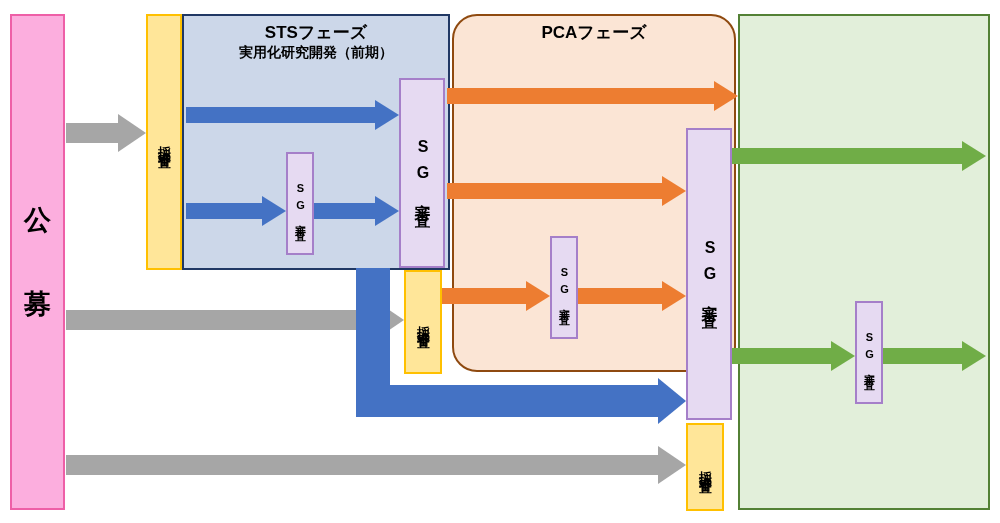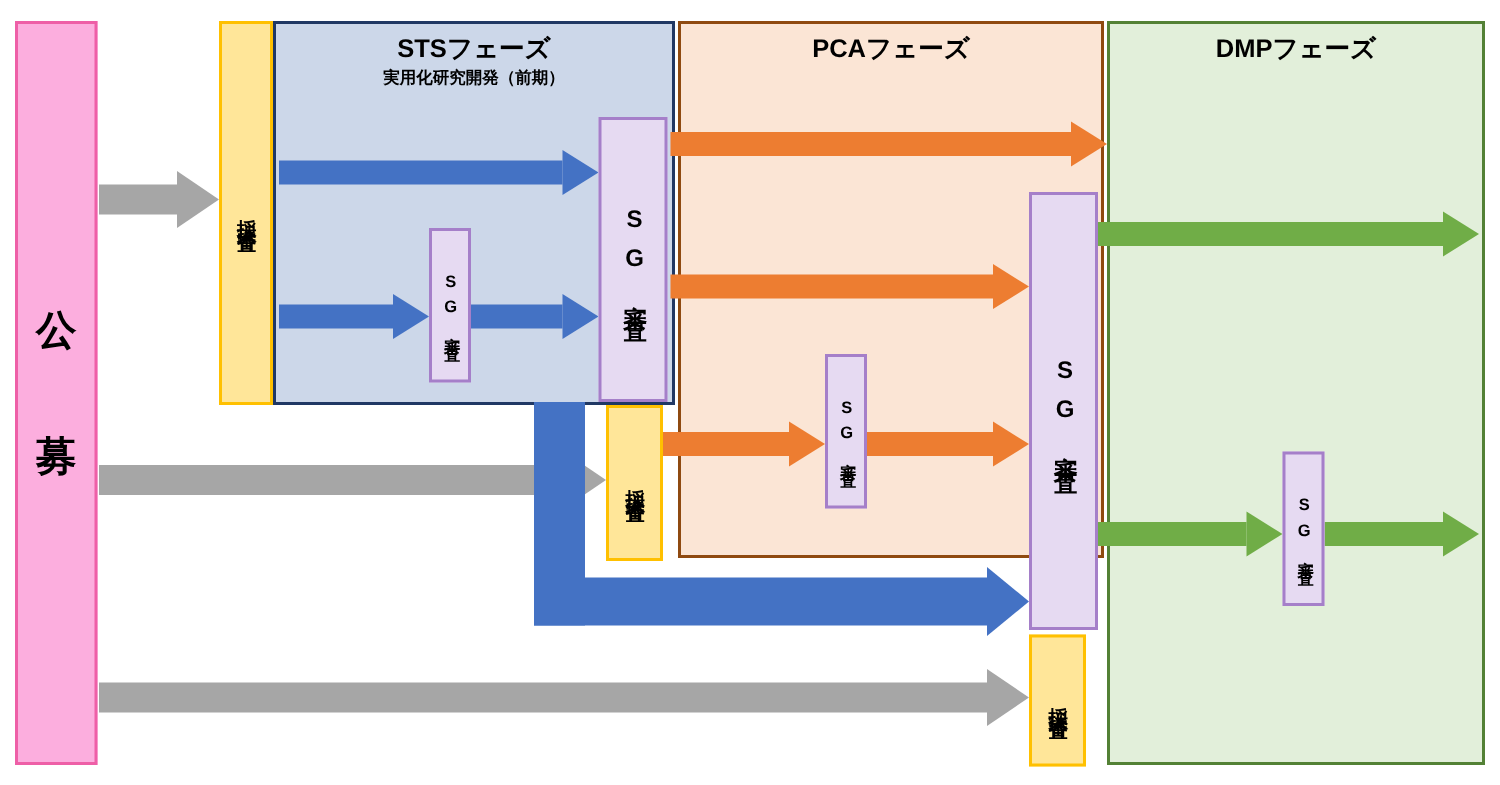--- a/index.html
+++ b/index.html
@@ -4,24 +4,24 @@
 <style>
   * { margin:0; padding:0; box-sizing:border-box; }
   body { background:#ffffff; font-family:"Liberation Sans","DejaVu Sans",sans-serif; }
   .canvas { position:relative; width:1000px; height:523px; background:#ffffff; overflow:hidden; }
 
   .box { position:absolute; border:2px solid; }
 
   
   .phase { z-index:1; }
   .phase-sts  { background:#ccd7e9; border-color:#203864; }
-  .phase-pca  { background:#fbe5d5; border-color:#8f4a10; }
+  .phase-pca  { background:#fbe5d5; border-color:#8f4a10;border-radius:25px; }
   .phase-dmp  { background:#e2efda; border-color:#538135; }
   .phase-title { text-align:center; font-weight:bold; font-size:17px; color:#000; margin-top:5px; }
-  .phase-sub   { text-align:center; font-weight:bold; font-size:11px; color:#000; }
+  .phase-sub   { text-align:center; font-weight:bold; font-size:14px; color:#000; }
 
   
   .koubo { background:#fcaede; border-color:#ee5fa7; z-index:1;
            display:flex; flex-direction:column; align-items:center; justify-content:center;
            gap:48px; font-size:27px; font-weight:bold; color:#000; }
 
   
   .review { z-index:3; display:flex; align-items:center; justify-content:center; }
   .yellow-box { background:#ffe699; border-color:#ffc000; }
   .purple-box { background:#e6daf2; border-color:#a57fc9; }
@@ -53,21 +53,20 @@
   <div class="box phase phase-sts" style="left:182px; top:14px; width:268px; height:256px;">
     <div class="phase-title">STSフェーズ</div>
     <div class="phase-sub">実用化研究開発（前期）</div>
   </div>
 
   <div class="box phase phase-pca" style="left:452px; top:14px; width:284px; height:358px;">
     <div class="phase-title">PCAフェーズ</div>
   </div>
 
   <div class="box phase phase-dmp" style="left:738px; top:14px; width:252px; height:496px;">
-    <div class="phase-title">DMPフェーズ</div>
   </div>
 
   <div class="box koubo" style="left:10px; top:14px; width:55px; height:496px;">
     <span>公</span>
     <span>募</span>
   </div>
 
   <div class="arrow gray" style="left:66px; top:114px; width:80px; height:38px;">
       <div class="body"></div>
       <div class="head"></div>

